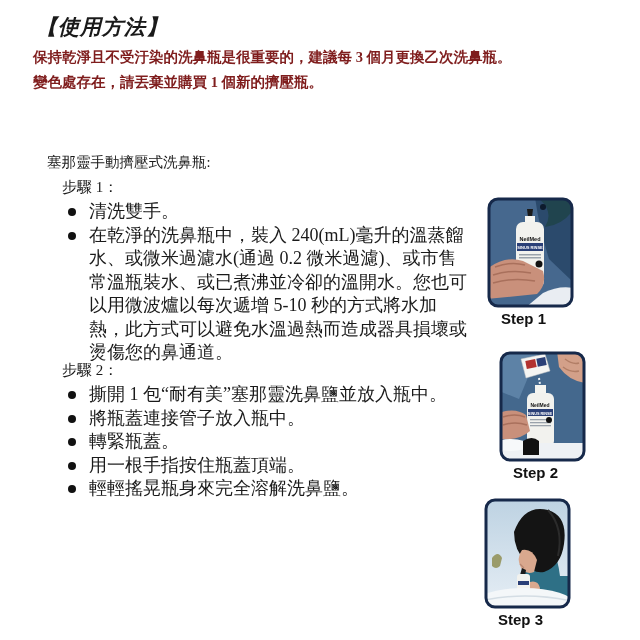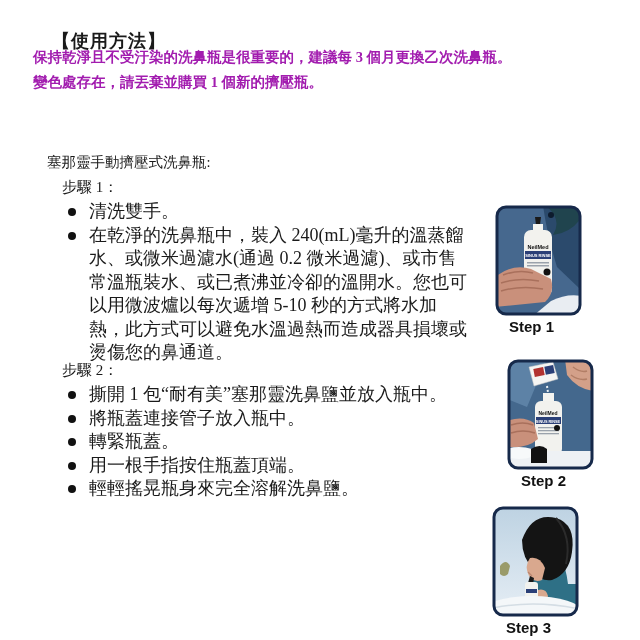--- a/index.html
+++ b/index.html
@@ -6,26 +6,27 @@
   .page{
     position:relative;
     width:640px;height:640px;
     background:#ffffff;
     font-family:"Liberation Serif","DejaVu Serif",serif;
     color:#1a1a1a;
     overflow:hidden;
   }
   .doc-title{
     position:absolute;left:36px;top:13px;
-    font-size:18px;font-weight:700;letter-spacing:1px;
-    margin:16px;
+    font-size:21px;font-weight:700;letter-spacing:1px;
+    margin:0;
+    font-style:italic;
   }
   .warning{
     position:absolute;left:33px;top:45px;width:570px;
-    color:#a21caf;font-size:14.5px;line-height:25px;font-weight:600;
+    color:#7f1d1d;font-size:14.5px;line-height:25px;font-weight:600;
   }
   .intro{
     position:absolute;left:47px;top:153px;
     font-size:14.5px;
   }
   .step{position:absolute;}
   .step-1{left:62px;top:177px;width:410px;}
   .step-2{left:62px;top:360px;width:410px;}
   .step-3{left:62px;top:507px;width:432px;}
   .step-heading{
@@ -37,21 +38,21 @@
     padding-left:27px;
     font-size:18px;line-height:23.5px;
   }
   ul.bullets li .dot{
     position:absolute;left:6px;top:8px;
     width:8px;height:8px;border-radius:50%;
     background:#111111;display:block;
   }
   ul.bullets li.red{color:#bf3a2b;font-weight:600;}
   ul.bullets li.red .dot{background:#bf3a2b;}
-  figure.stepfig{position:absolute;margin:8px;width:73px;text-align:center;}
+  figure.stepfig{position:absolute;margin:0;width:73px;text-align:center;}
   .fig-1{left:487px;top:197px;}
   .fig-2{left:487px;top:351px;padding-left:12px;}
   .fig-3{left:484px;top:498px;}
   figure.stepfig figcaption{
     font-family:"Liberation Sans","DejaVu Sans",sans-serif;
     font-weight:700;font-size:15px;margin-top:2px;color:#111;
   }
   .fig-svg{display:block;}
 </style>
 </head>

